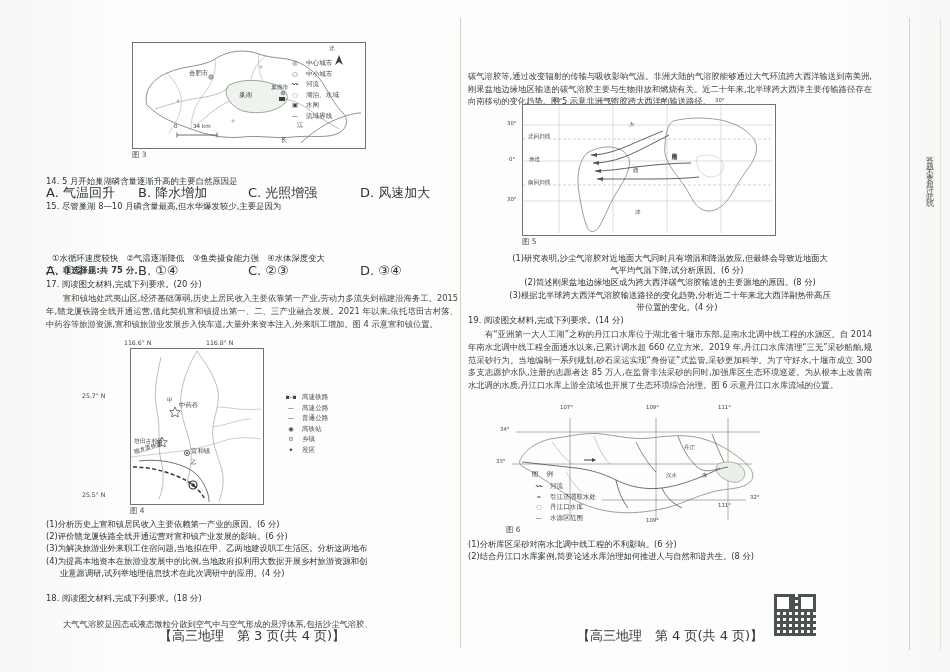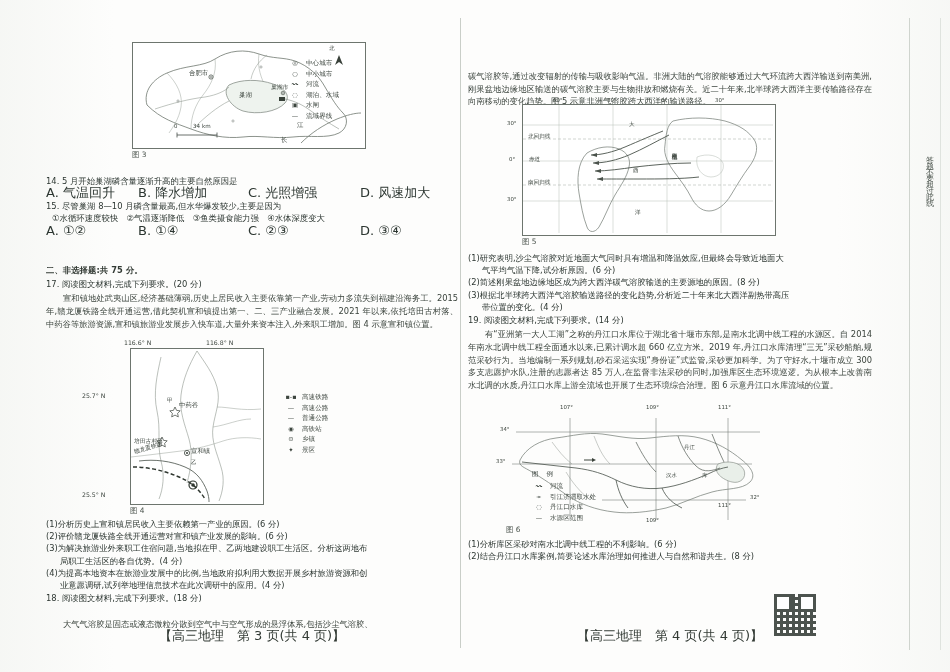--- a/index.html
+++ b/index.html
@@ -160,21 +160,21 @@
       <div class="opts">
         <span class="o1">A. 气温回升</span>
         <span class="o2">B. 降水增加</span>
         <span class="o3">C. 光照增强</span>
         <span class="o4">D. 风速加大</span>
       </div>
     </div>
 
     <div style="position:absolute;left:0;top:200px;width:412px;">
       <div class="qline">15. 尽管巢湖 8—10 月磷含量最高,但水华爆发较少,主要是因为</div>
-      <div class="qline" style="padding-left:6px;">①水循环速度较快　②气温逐渐降低　③鱼类摄食能力强　④水体深度变大</div>
+      <div class="qline" style="padding-left:6px;margin-top:40px;">①水循环速度较快　②气温逐渐降低　③鱼类摄食能力强　④水体深度变大</div>
       <div class="opts">
         <span class="o1">A. ①②</span>
         <span class="o2">B. ①④</span>
         <span class="o3">C. ②③</span>
         <span class="o4">D. ③④</span>
       </div>
     </div>
 
 
     <div style="position:absolute;left:0;top:265px;width:412px;">
@@ -250,21 +250,20 @@
       <div class="row">
           <span class="sym">✦</span>
           <span>景区</span>
         </div>
     </div>
 
     <div style="position:absolute;left:0;top:518px;width:412px;" class="sub">
       <div>(1)分析历史上宣和镇居民收入主要依赖第一产业的原因。(6 分)</div>
       <div>(2)评价赣龙厦铁路全线开通运营对宣和镇产业发展的影响。(6 分)</div>
       <div>(3)为解决旅游业外来职工住宿问题,当地拟在甲、乙两地建设职工生活区。分析这两地布</div>
-      <div class="hang">局职工生活区的各自优势。(4 分)</div>
       <div>(4)为提高本地资本在旅游业发展中的比例,当地政府拟利用大数据开展乡村旅游资源和创</div>
       <div class="hang">业意愿调研,试列举地理信息技术在此次调研中的应用。(4 分)</div>
     </div>
 
     <div style="position:absolute;left:0;top:592px;width:412px;">
       <div class="qline">18. 阅读图文材料,完成下列要求。(18 分)</div>
       <div class="para" style="text-indent:17px;margin-top:14px;">大气气溶胶是固态或液态微粒分散到空气中与空气形成的悬浮体系,包括沙尘气溶胶、</div>
     </div>
 
     <div class="footer" style="left:0;width:412px;">【高三地理　第 3 页(共 4 页)】</div>
@@ -328,21 +327,21 @@
         <div class="maplabel" style="left:6px;top:51px;font-size:5.6px;">赤道</div>
         <div class="maplabel" style="left:5px;top:74px;font-size:5.6px;">南回归线</div>
         <div class="maplabel" style="left:148px;top:44px;font-size:5.6px;writing-mode:vertical-rl;">刚果盆地</div>
         <div class="maplabel" style="left:106px;top:16px;font-size:5.6px;">大</div>
         <div class="maplabel" style="left:110px;top:62px;font-size:5.6px;">西</div>
         <div class="maplabel" style="left:112px;top:104px;font-size:5.6px;">洋</div>
       </div>
       <div class="figcap">图 5</div>
     </div>
 
-    <div style="position:absolute;left:0;top:252px;width:404px;" class="sub">
+    <div style="position:absolute;left:0;top:252px;width:404px;text-align:center;" class="sub">
       <div>(1)研究表明,沙尘气溶胶对近地面大气同时具有增温和降温效应,但最终会导致近地面大</div>
       <div class="hang">气平均气温下降,试分析原因。(6 分)</div>
       <div>(2)简述刚果盆地边缘地区成为跨大西洋碳气溶胶输送的主要源地的原因。(8 分)</div>
       <div>(3)根据北半球跨大西洋气溶胶输送路径的变化趋势,分析近二十年来北大西洋副热带高压</div>
       <div class="hang">带位置的变化。(4 分)</div>
     </div>
 
     <div style="position:absolute;left:0;top:314px;width:404px;">
       <div class="qline">19. 阅读图文材料,完成下列要求。(14 分)</div>
       <div class="para" style="text-indent:17px;margin-top:2px;">有“亚洲第一大人工湖”之称的丹江口水库位于湖北省十堰市东部,是南水北调中线工程的水源区。自 2014 年南水北调中线工程全面通水以来,已累计调水超 660 亿立方米。2019 年,丹江口水库清理“三无”采砂船舶,规范采砂行为。当地编制一系列规划,砂石采运实现“身份证”式监管,采砂更加科学。为了守好水,十堰市成立 300 多支志愿护水队,注册的志愿者达 85 万人,在监督非法采砂的同时,加强库区生态环境巡逻。为从根本上改善南水北调的水质,丹江口水库上游全流域也开展了生态环境综合治理。图 6 示意丹江口水库流域的位置。</div>

